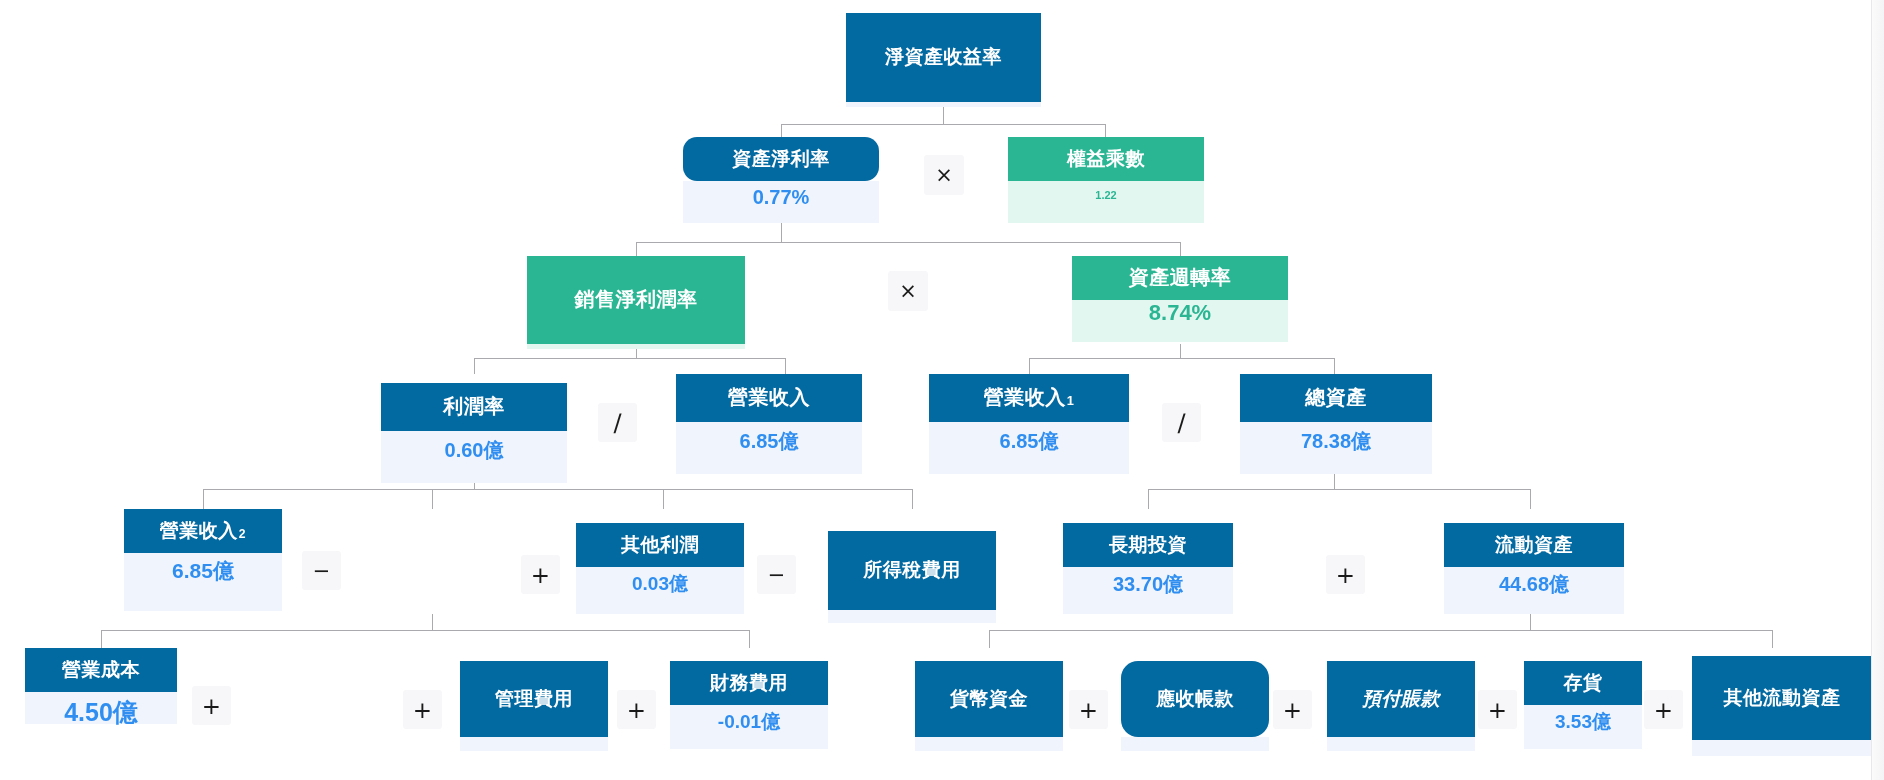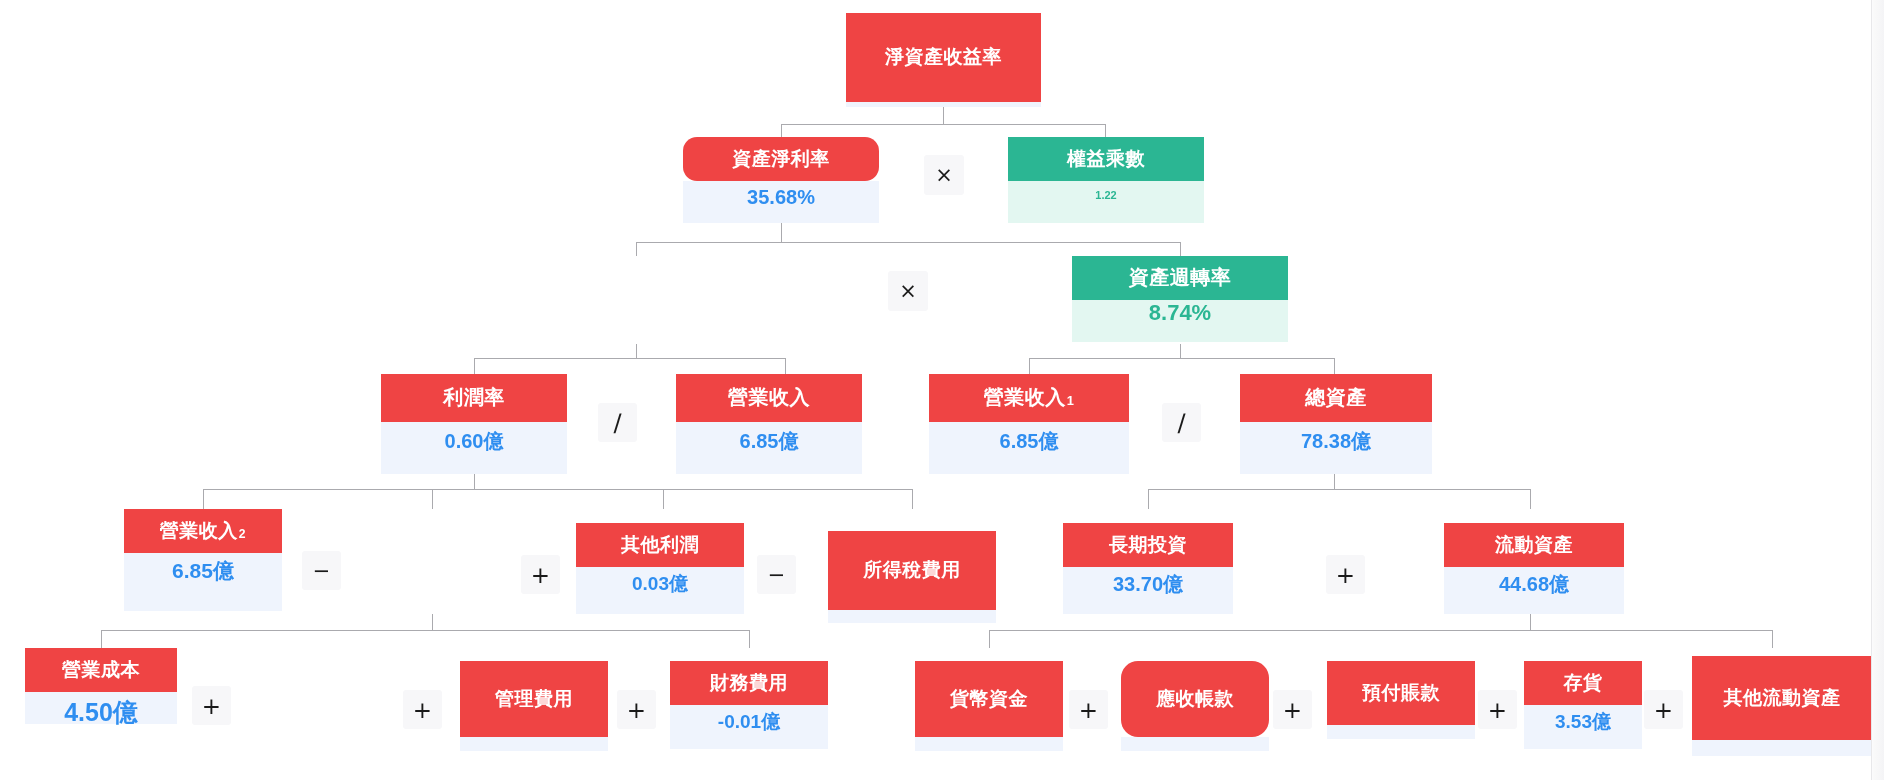--- a/index.html
+++ b/index.html
@@ -22,21 +22,21 @@
     display:flex;align-items:center;justify-content:center;
     text-align:center;color:#fff;font-weight:bold;line-height:1.18;
     letter-spacing:.5px;
   }
   .node .val{
     box-sizing:border-box;
     display:flex;align-items:flex-start;justify-content:center;
     text-align:center;font-weight:bold;padding-top:5px;
   }
   
-  .blue .head{background:#ef4444;}
+  .blue .head{background:#0369a1;}
   .blue .val{background:#eff4fd;color:#2f8ef0;}
   
   .green .head{background:#2bb693;}
   .green .val{background:#e3f7f1;color:#2bb693;}
 
   
   .op{
     position:absolute;box-sizing:border-box;
     display:flex;align-items:center;justify-content:center;
     background:#f7f7f9;color:#1a1a1a;
@@ -98,40 +98,44 @@
   <div class="ln lnv" style="left:989px;top:630px;height:18px;"></div>
   <div class="ln lnv" style="left:1772px;top:630px;height:18px;"></div>
 
   <div class="node blue" style="left:846px;top:13px;width:195px;">
     <div class="head" style="height:89px;font-size:19px;padding:0 26px;">淨資產收益率</div>
     <div class="val" style="height:0px;font-size:19px;"></div>
   </div>
 
   <div class="node blue" style="left:683px;top:137px;width:196px;">
     <div class="head" style="height:44px;font-size:19px;border-radius:14px;">資產淨利率</div>
-    <div class="val" style="height:42px;font-size:20px;">35.68%</div>
+    <div class="val" style="height:42px;font-size:20px;">0.77%</div>
   </div>
 
   <div class="op" style="left:924px;top:155px;width:40px;height:40px;font-size:21px;">×</div>
 
   <div class="node green" style="left:1008px;top:137px;width:196px;">
     <div class="head" style="height:44px;font-size:19px;">權益乘數</div>
     <div class="val" style="height:42px;font-size:11px;padding-top:8px;">1.22</div>
   </div>
 
+  <div class="node green" style="left:527px;top:256px;width:218px;">
+    <div class="head" style="height:88px;font-size:20px;padding:0 30px;">銷售淨利潤率</div>
+    <div class="val" style="height:0px;font-size:20px;"></div>
+  </div>
 
   <div class="op" style="left:888px;top:271px;width:40px;height:40px;font-size:21px;">×</div>
 
   <div class="node green" style="left:1072px;top:256px;width:216px;">
     <div class="head" style="height:44px;font-size:20px;">資產週轉率</div>
     <div class="val" style="height:42px;font-size:22px;padding-top:0px;">8.74%</div>
   </div>
 
   <div class="node blue" style="left:381px;top:374px;width:186px;">
-    <div class="head" style="height:48px;font-size:20px;">利潤率</div>
+    <div class="head" style="height:48px;font-size:20px;margin-top:9px;">利潤率</div>
     <div class="val" style="height:52px;font-size:20px;padding-top:6px;">0.60億</div>
   </div>
 
   <div class="op" style="left:598px;top:403px;width:39px;height:39px;font-size:24px;">∕</div>
 
   <div class="node blue" style="left:676px;top:374px;width:186px;">
     <div class="head" style="height:48px;font-size:20px;">營業收入</div>
     <div class="val" style="height:52px;font-size:20px;padding-top:6px;">6.85億</div>
   </div>
 
@@ -217,21 +221,21 @@
   <div class="op" style="left:1069px;top:690px;width:39px;height:39px;font-size:23px;">+</div>
 
   <div class="node blue" style="left:1121px;top:661px;width:148px;">
     <div class="head" style="height:76px;font-size:19px;padding:0 34px;border-radius:17px;">應收帳款</div>
     <div class="val" style="height:14px;font-size:19px;"></div>
   </div>
 
   <div class="op" style="left:1273px;top:690px;width:39px;height:39px;font-size:23px;">+</div>
 
   <div class="node blue" style="left:1327px;top:661px;width:148px;">
-    <div class="head" style="height:64px;font-size:19px;padding:16px 34px;">預付賬款</div>
+    <div class="head" style="height:76px;font-size:19px;padding:16px 34px;font-style:italic;">預付賬款</div>
     <div class="val" style="height:14px;font-size:19px;"></div>
   </div>
 
   <div class="op" style="left:1478px;top:690px;width:39px;height:39px;font-size:23px;">+</div>
 
   <div class="node blue" style="left:1524px;top:661px;width:118px;">
     <div class="head" style="height:44px;font-size:19px;">存貨</div>
     <div class="val" style="height:44px;font-size:19px;padding-top:4px;">3.53億</div>
   </div>
 

